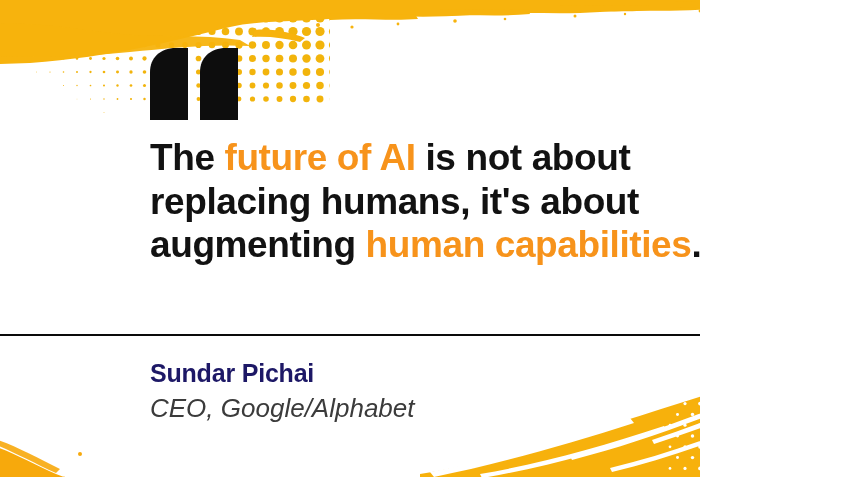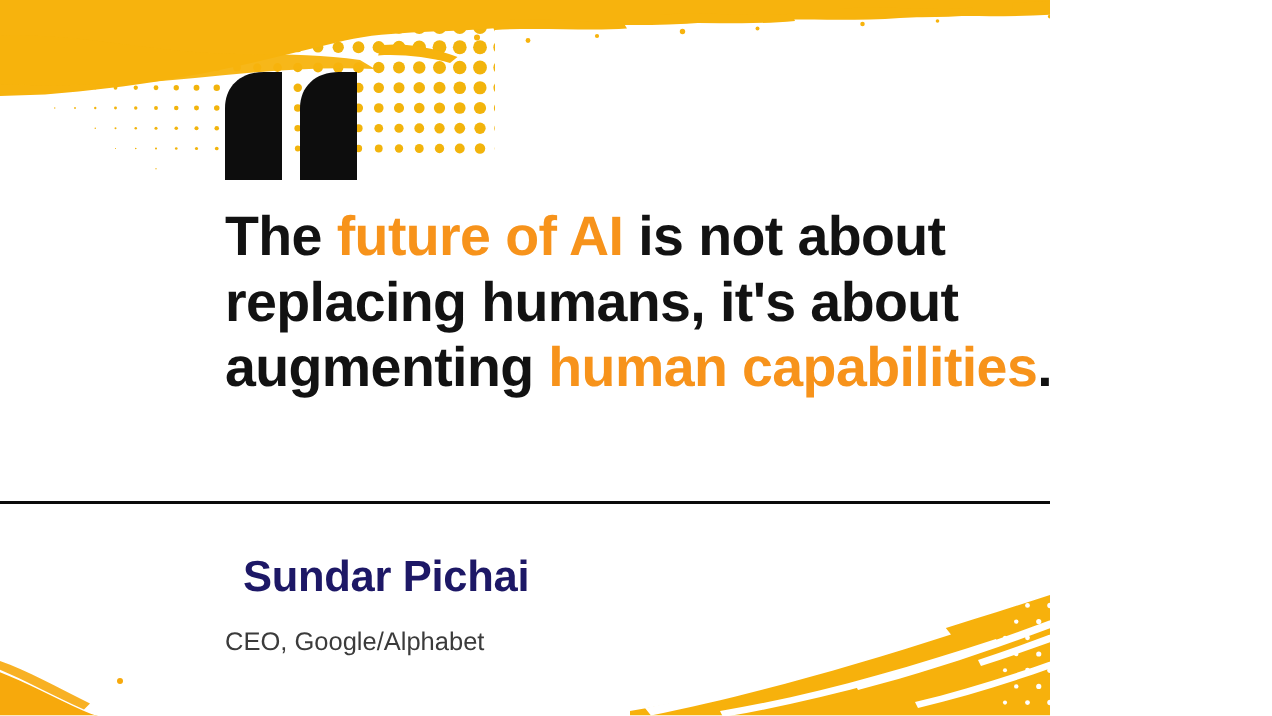--- a/index.html
+++ b/index.html
@@ -91,31 +91,32 @@
     color: #f7931b;
   }
 
   
   #attribution {
     position: absolute;
     left: 150px;
     top: 355px;
   }
   #author-name {
-    margin: 12px;
-    font-size: 29px;
+    margin: 0;
+    font-size: 25px;
     line-height: 36px;
     font-weight: 700;
     letter-spacing: -0.2px;
     color: #1d1866;
   }
   #author-role {
     margin: 4px 0 0 0;
-    font-size: 17px;
+    font-size: 26px;
     line-height: 26px;
+    font-style: italic;
     font-weight: 400;
     color: #3b3b3b;
   }
 </style>
 </head>
 <body>
 
 <div id="card">
 
   <svg id="halftone-top-left" class="decor" viewBox="0 0 340 175" xmlns="http://www.w3.org/2000/svg">

